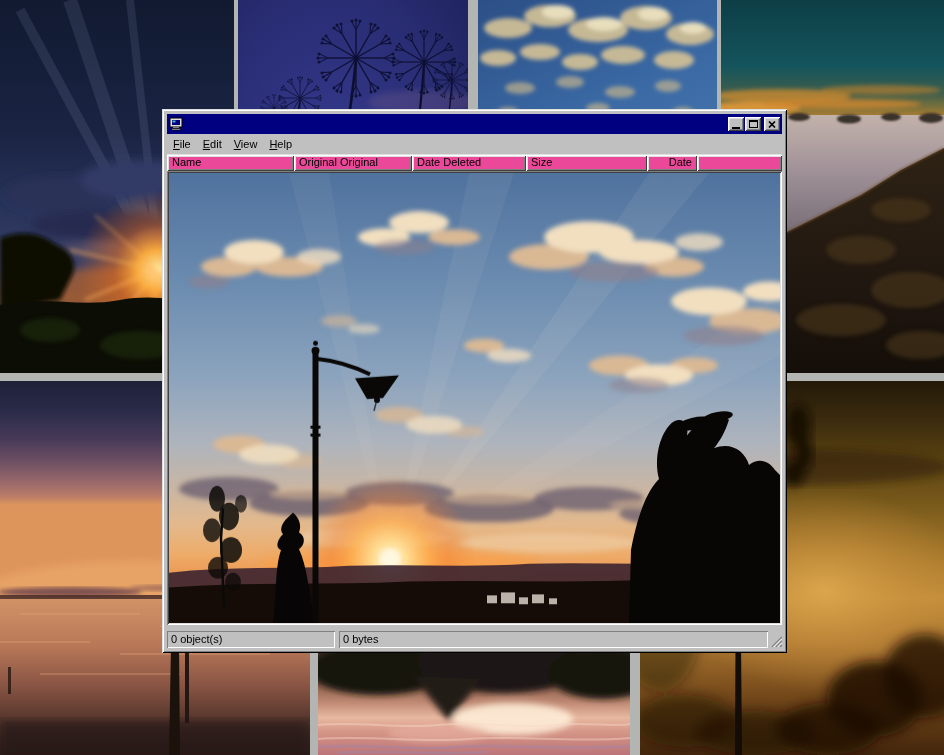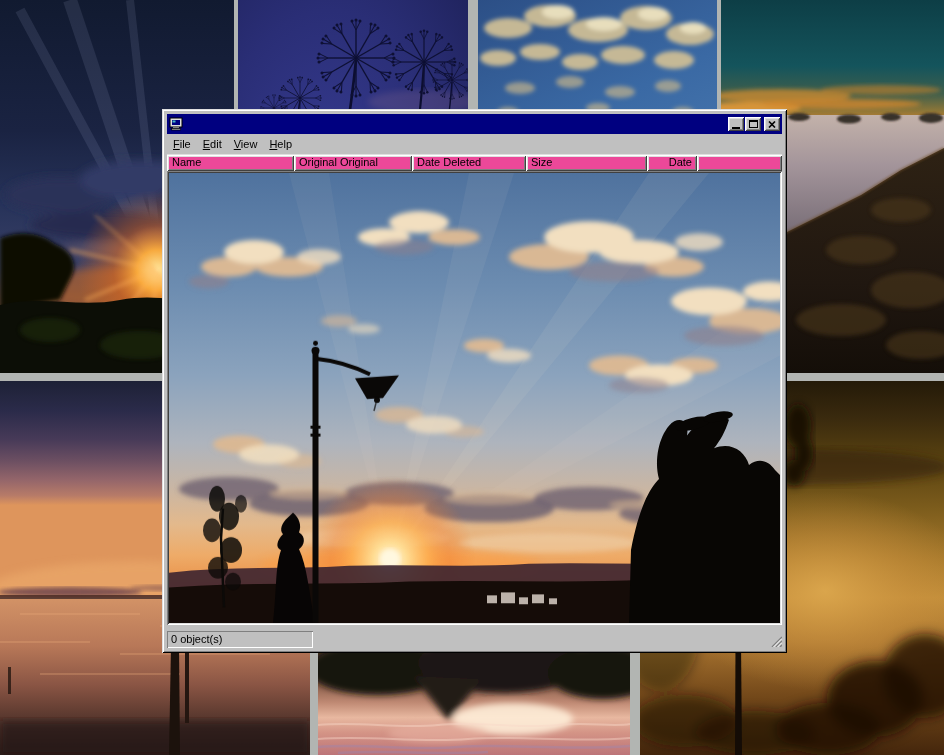--- a/index.html
+++ b/index.html
@@ -43,21 +43,21 @@
 
   .content{flex:1 1 auto;position:relative;background:#000;padding:2px;
            box-shadow: inset 1px 1px 0 #808080, inset -1px -1px 0 #fff,
                        inset 2px 2px 0 #404040, inset -2px -2px 0 #dfdfdf;}
   .content svg{position:absolute;left:2px;top:2px;width:calc(100% - 4px);height:calc(100% - 4px);}
 
   .statusbar{height:20px;flex:0 0 auto;display:flex;align-items:flex-end;
              position:relative;padding-top:3px;font-size:11px;}
   .spanel{height:17px;box-sizing:border-box;padding:2px 4px;white-space:nowrap;
           box-shadow: inset 1px 1px 0 #808080, inset -1px -1px 0 #fff;}
-  .sp0{width:146px;margin-right:4px;} .sp1{flex:1 1 auto;margin-right:14px;}
+  .sp0{width:168px;margin-right:4px;} .sp1{flex:1 1 auto;margin-right:14px;}
   .grip{position:absolute;right:0;bottom:1px;width:13px;height:13px;}
 </style>
 </head>
 <body>
 
 <div class="photo" style="left:0;top:0;width:234px;height:373px">
 <svg viewBox="0 0 234 373" preserveAspectRatio="none">
 <defs>
 <linearGradient id="a-sky" x1="0" y1="0" x2="0" y2="1">
  <stop offset="0" stop-color="#111a30"></stop>
@@ -587,20 +587,21 @@
      <path d="M146,188 C165,190 185,196 201,204" stroke="#0a0807" stroke-width="4" fill="none"></path>
      <path d="M186,208 L230,205 L214,228 L198,229 Z"></path>
      <circle cx="208" cy="230" r="3"></circle>
      <path d="M207,233 L205,241" stroke="#0a0807" stroke-width="1.5" opacity=".7"></path>
     </g>
     </svg>
   </div>
 
   <div class="statusbar">
     <div class="spanel sp0">0 object(s)</div>
+    <div class="spanel sp1">0 bytes</div>
     <svg class="grip" viewBox="0 0 13 13">
       <line x1="3" y1="13" x2="13" y2="3" stroke="#808080" stroke-width="1.5"></line>
       <line x1="4.5" y1="13" x2="13" y2="4.5" stroke="#fff" stroke-width="1"></line>
       <line x1="7" y1="13" x2="13" y2="7" stroke="#808080" stroke-width="1.5"></line>
       <line x1="8.5" y1="13" x2="13" y2="8.5" stroke="#fff" stroke-width="1"></line>
       <line x1="11" y1="13" x2="13" y2="11" stroke="#808080" stroke-width="1.5"></line>
     </svg>
   </div>
 
 </div>

